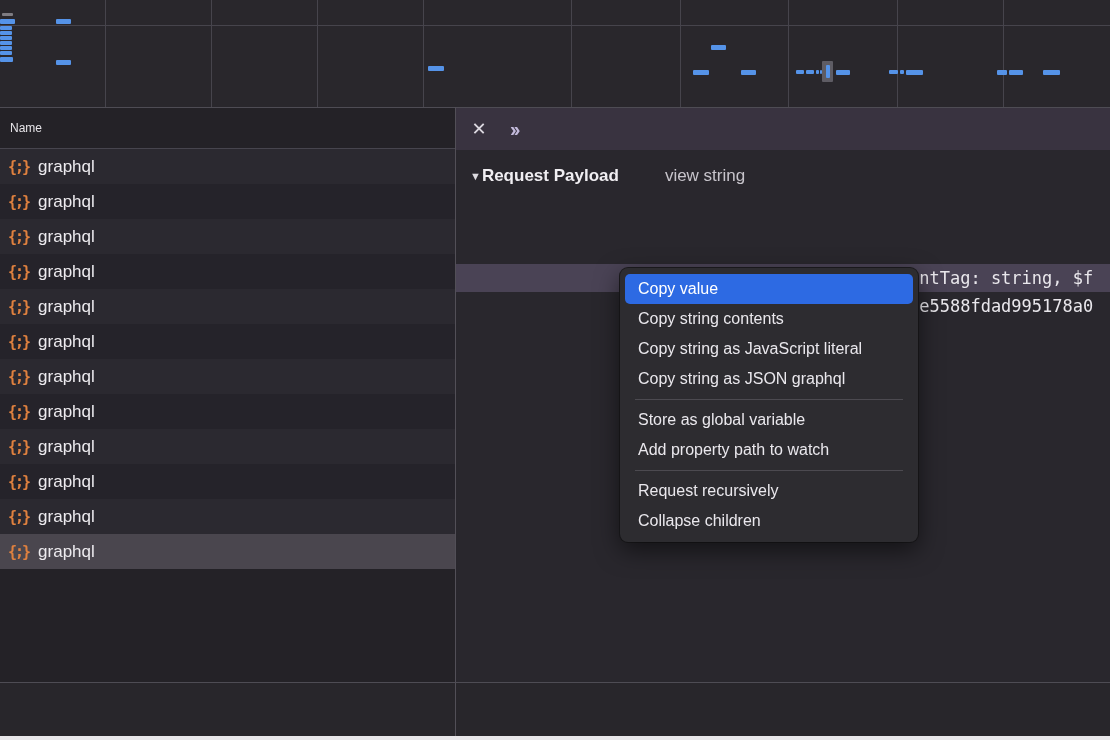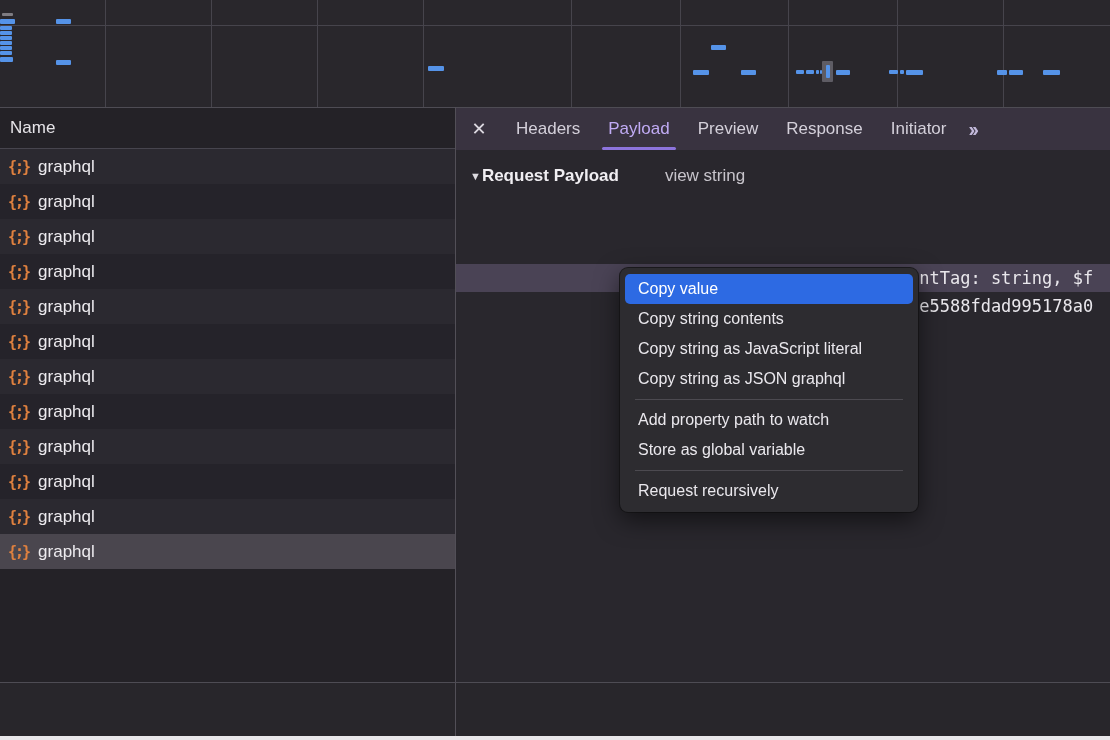--- a/index.html
+++ b/index.html
@@ -9,21 +9,21 @@
   
   .timeline{position:absolute;left:0;top:0;width:1110px;height:107px;background:#29272c;border-bottom:1px solid #4e4c54;}
   .tl-grid{position:absolute;top:0;bottom:0;width:1px;background:#46444c;}
   .tl-hline{position:absolute;left:0;right:0;top:25px;height:1px;background:#46444c;}
   .tl-bar{position:absolute;background:#5593e8;border-radius:1px;}
   .tl-selbox{position:absolute;background:#5e5c64;border-radius:1px;}
   .tl-selbar{position:absolute;background:#5593e8;border-radius:1px;}
 
   
   .left-panel{position:absolute;left:0;top:108px;width:455px;height:574px;background:#242227;}
-  .name-header{height:40px;line-height:40px;padding-left:10px;font-size:17px;color:#e6e4e8;
+  .name-header{height:40px;line-height:40px;padding-left:10px;font-size:12px;color:#e6e4e8;
                border-bottom:1px solid #47454e;background:#242227;}
   .req-row{height:35px;display:flex;align-items:center;padding-left:8px;gap:9px;font-size:17px;color:#edebef;cursor:default;}
   .req-row.even{background:#2b2930;}
   .req-row.odd{background:#25232a;}
   .req-row.selected{background:#4a464e;}
   .req-icon{color:#e0813f;font-family:"DejaVu Sans Mono",monospace;font-size:15px;font-weight:bold;letter-spacing:-2px;}
 
   .v-divider{position:absolute;left:455px;top:107px;width:1px;height:630px;background:#524f57;}
   .footer-line{position:absolute;left:0;top:682px;width:1110px;height:1px;background:#4e4c54;}
   .bottom-edge{position:absolute;left:0;top:736px;width:1110px;height:4px;background:#e9e7ea;}
@@ -157,27 +157,20 @@
           <span>graphql</span>
         </div>
       </div>
   </div>
 
   <div class="v-divider"></div>
 
   <div class="right-panel">
     <div class="tabbar">
       <div class="close-btn">✕</div>
-      <div id="tabs-host" style="display:flex;">
-          <div class="tab">Headers</div>
-          <div class="tab active">Payload</div>
-          <div class="tab">Preview</div>
-          <div class="tab">Response</div>
-          <div class="tab">Initiator</div>
-        </div>
       <div class="overflow-btn">››</div>
     </div>
 
     <div class="payload-content">
       <div class="section-row">
         <span class="sec-tri">▼</span>
         <span class="sec-title">Request Payload</span>
         <span class="view-source">view string</span>
       </div>
 
@@ -205,18 +198,19 @@
 
   <div class="footer-line"></div>
   <div class="bottom-edge"></div>
 
   <div class="context-menu" id="ctx-menu">
       <div class="menu-item active">Copy value</div>
       <div class="menu-item">Copy string contents</div>
       <div class="menu-item">Copy string as JavaScript literal</div>
       <div class="menu-item">Copy string as JSON graphql</div>
       <div class="menu-divider"></div>
+      <div class="menu-item">Store as global variable</div>
       <div class="menu-item">Add property path to watch</div>
-      <div class="menu-item">Store as global variable</div>
       <div class="menu-divider"></div>
       <div class="menu-item">Request recursively</div>
+      <div class="menu-item">Collapse children</div>
     </div>
 </div>
 
 </body></html>

